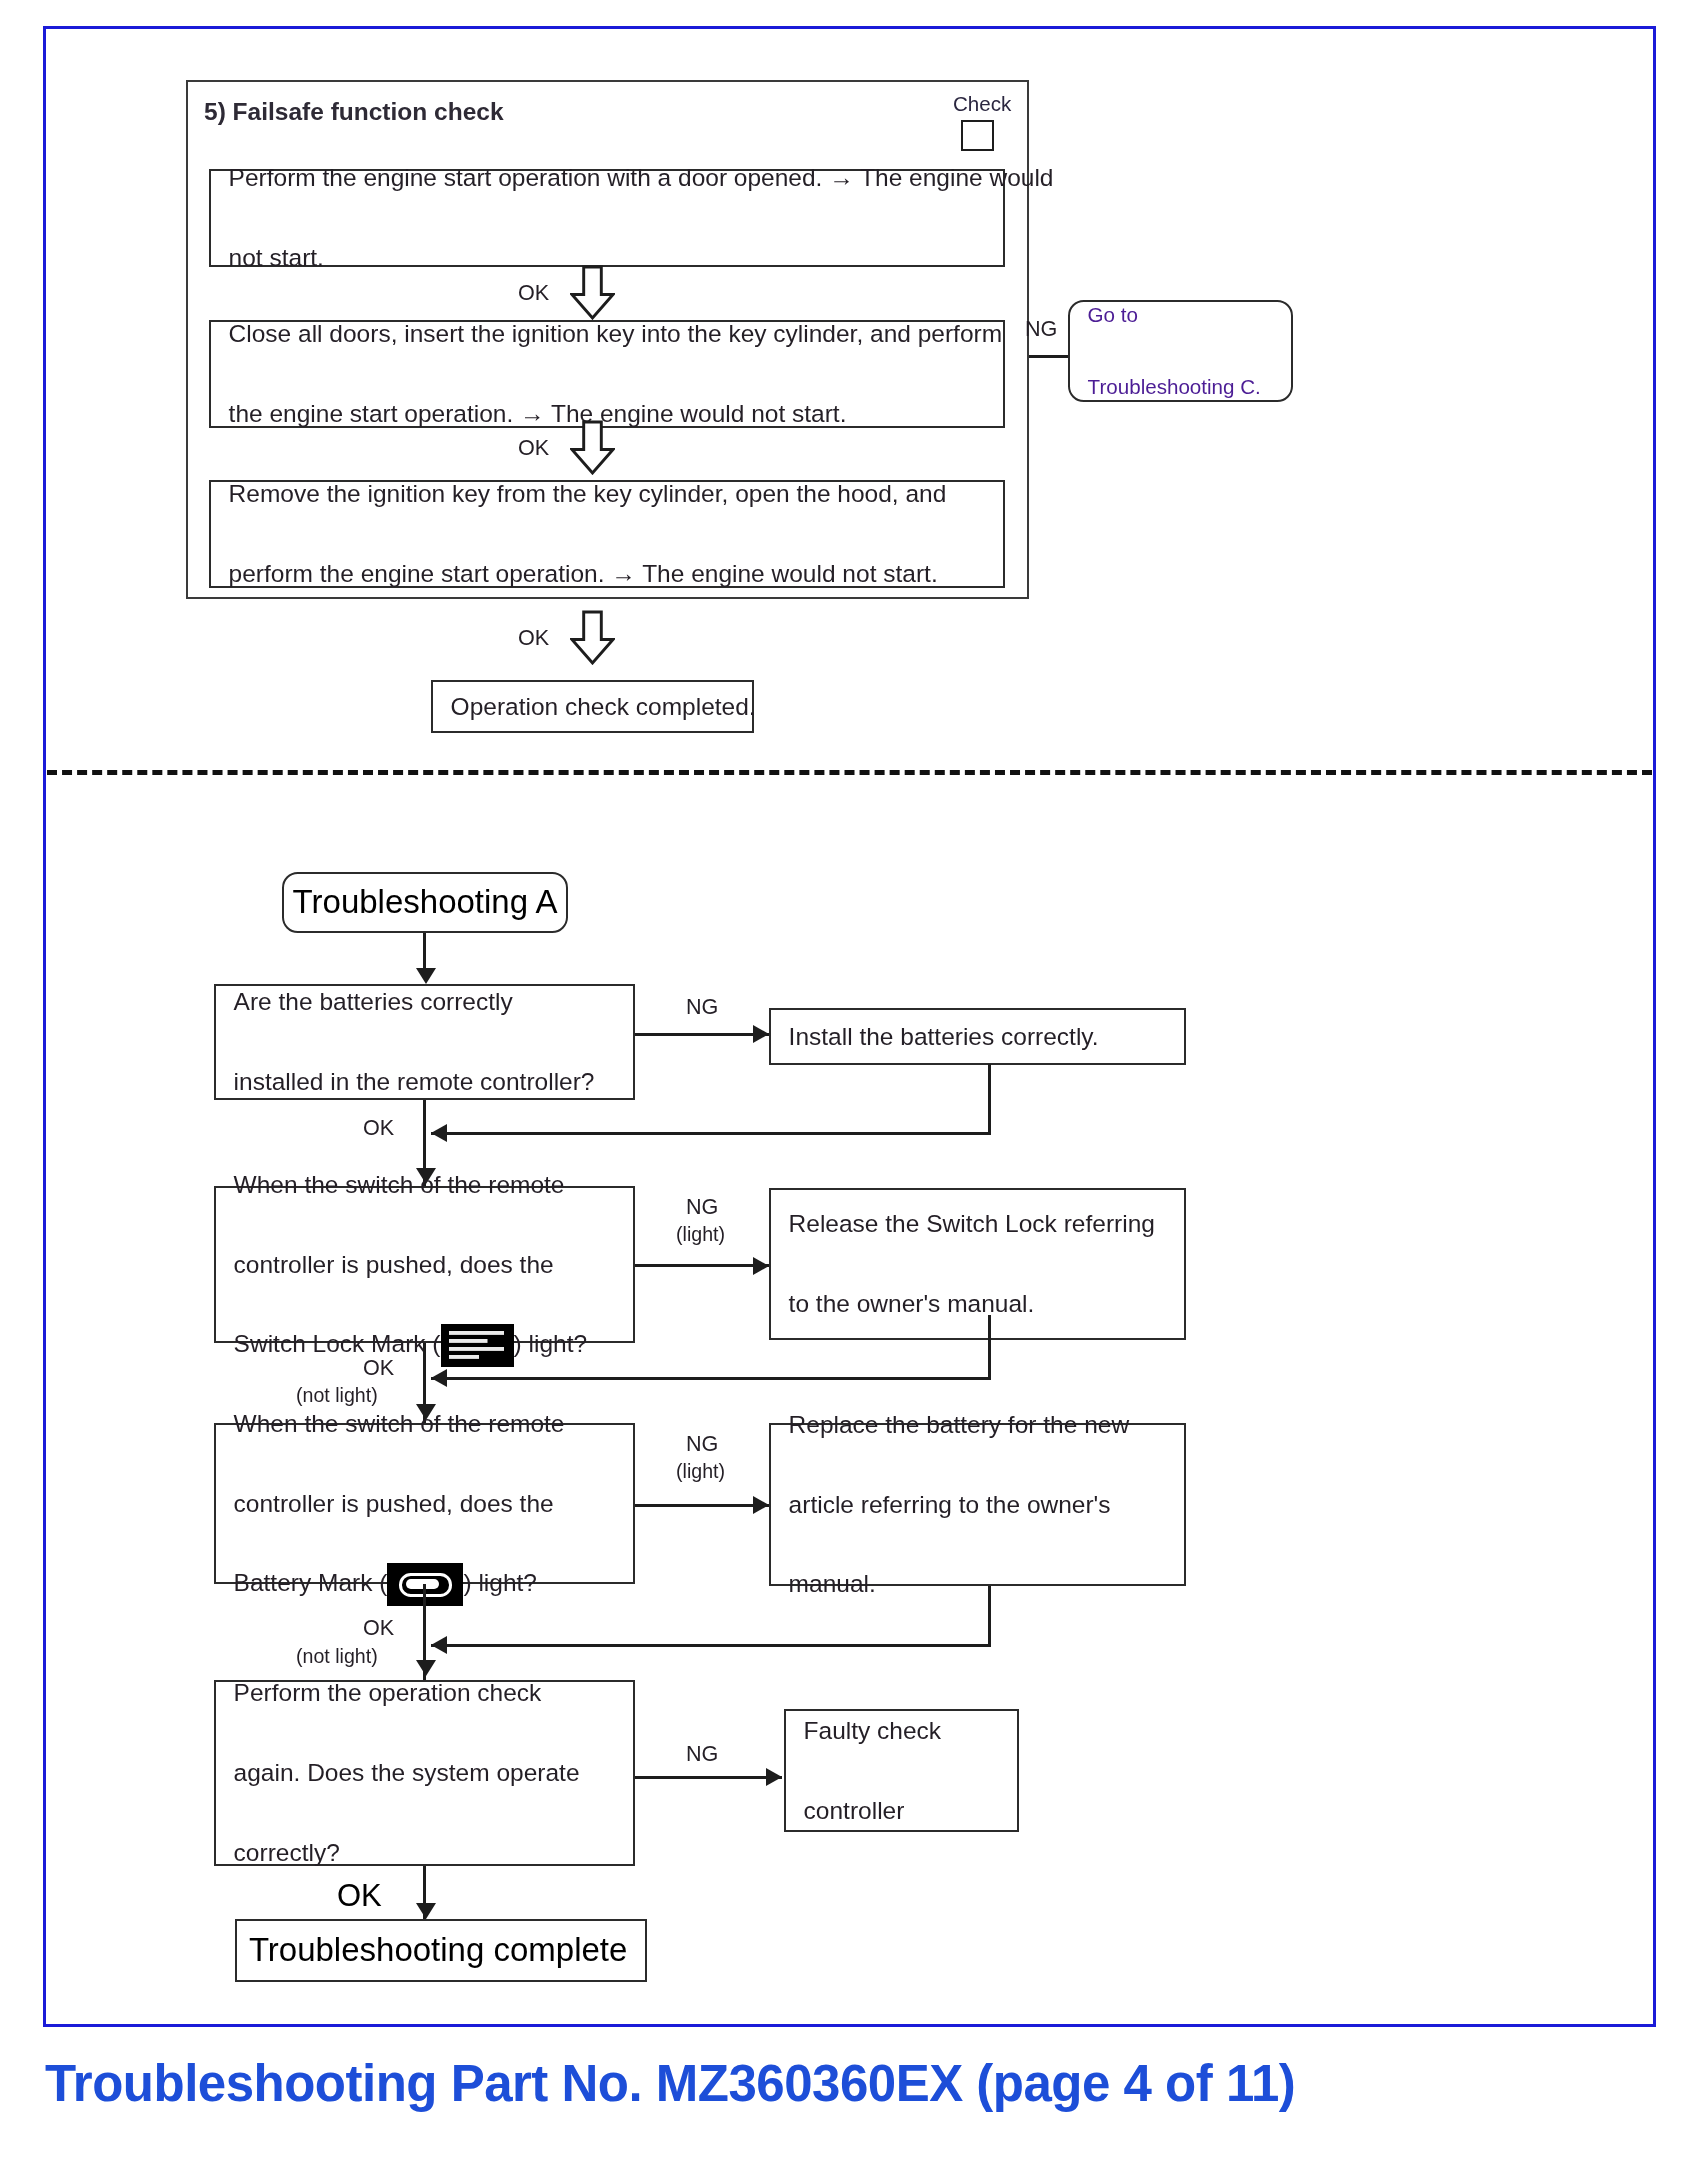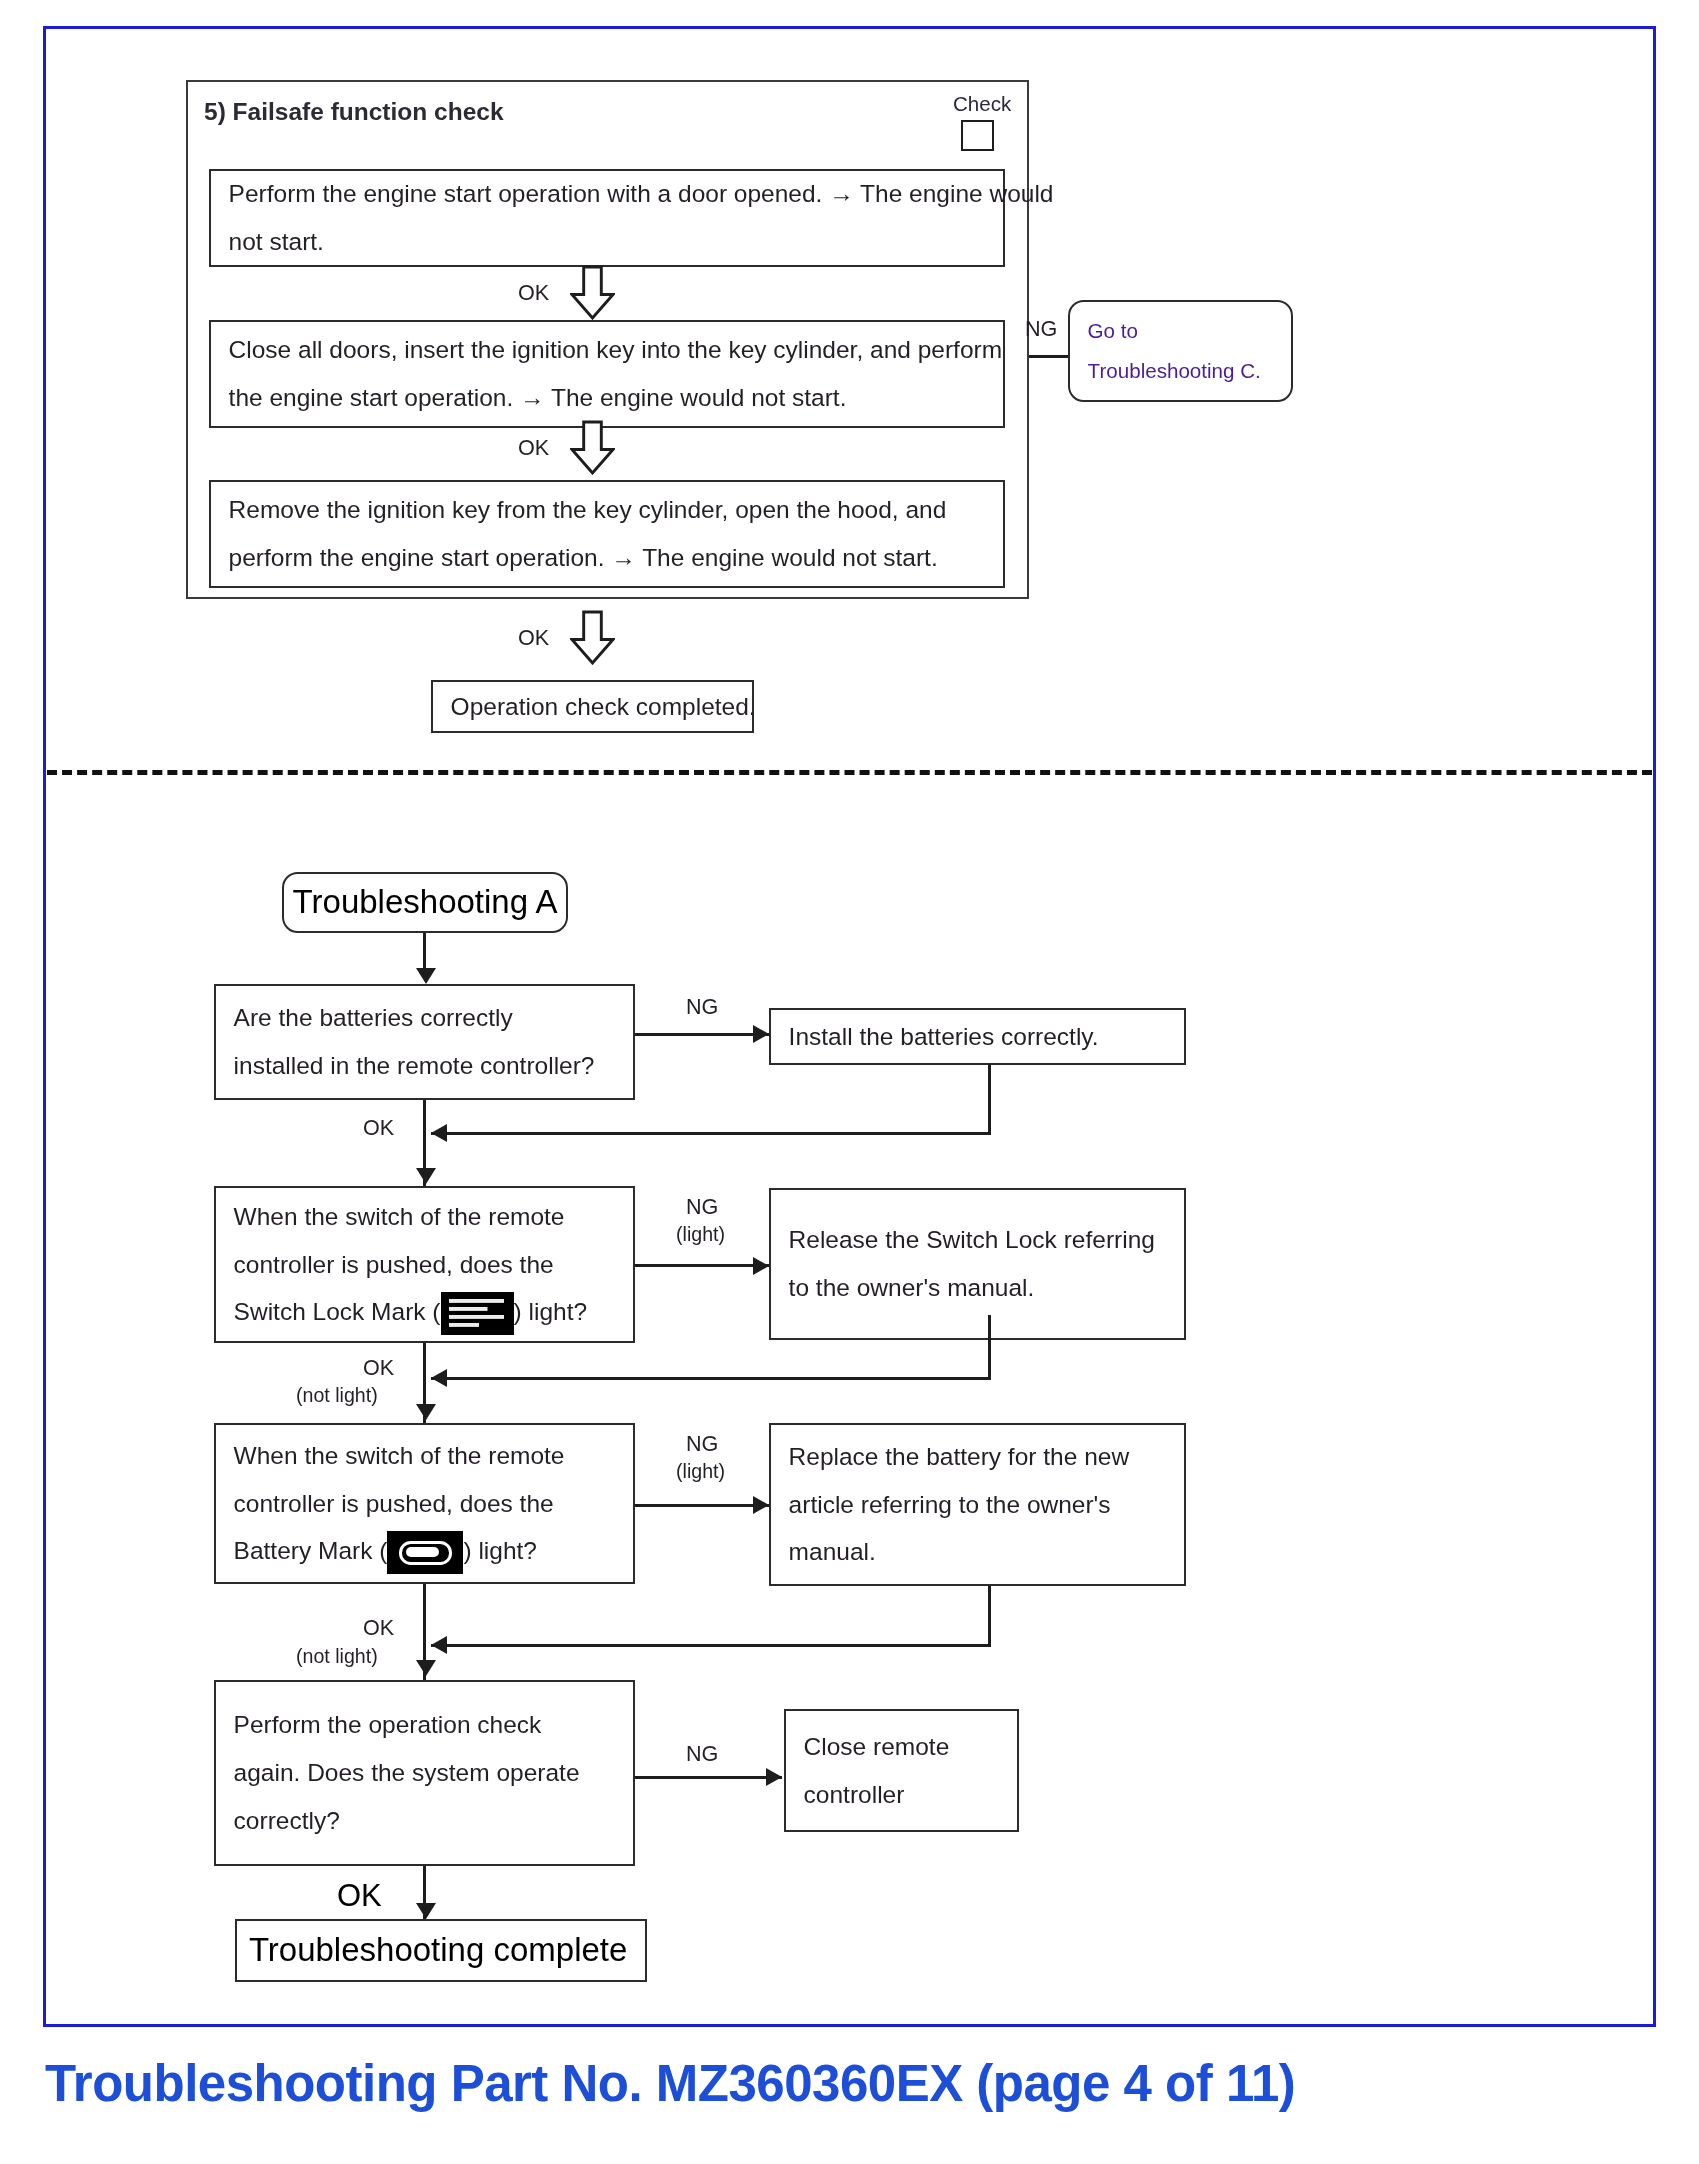--- a/index.html
+++ b/index.html
@@ -35,20 +35,21 @@
 
   
   .box{
     position:absolute;
     box-sizing:border-box;
     background:#fff;
     border:2.9px solid #2b2b2b;
     display:flex;
     flex-direction:column;
     justify-content:center;
+    gap:32px;
   }
   .box .ln{
     display:block;
     padding:0 17.6px;
     line-height:1.95;
     white-space:nowrap;
   }
   .outer-box{
     position:absolute;
     box-sizing:border-box;
@@ -301,21 +302,21 @@
   <div class="box" style="left:214px;top:1680px;width:421px;height:186px;">
     <span class="ln t-scan">Perform the operation check</span>
     <span class="ln t-scan">again. Does the system operate</span>
     <span class="ln t-scan">correctly?</span>
   </div>
   <div class="hline" style="left:635px;top:1776px;width:147px;"></div>
   <div class="arrow-right" style="left:766px;top:1768px;"></div>
   <div class="conn-label" style="left:686px;top:1741px;">NG</div>
 
   <div class="box" style="left:784px;top:1709px;width:235px;height:123px;">
-    <span class="ln t-scan">Close remote</span>
+    <span class="ln t-scan">Faulty check</span>
     <span class="ln t-scan">controller</span>
   </div>
 
   <div class="vline" style="left:423px;top:1866px;height:53px;"></div>
   <div class="arrow-down" style="left:416px;top:1903px;"></div>
   <div class="conn-label big" style="left:337px;top:1878px;">OK</div>
 
   <div class="box" style="left:235px;top:1919px;width:412px;height:63px;align-items:flex-end;">
     <span class="ln t-crisp">Troubleshooting complete</span>
   </div>

